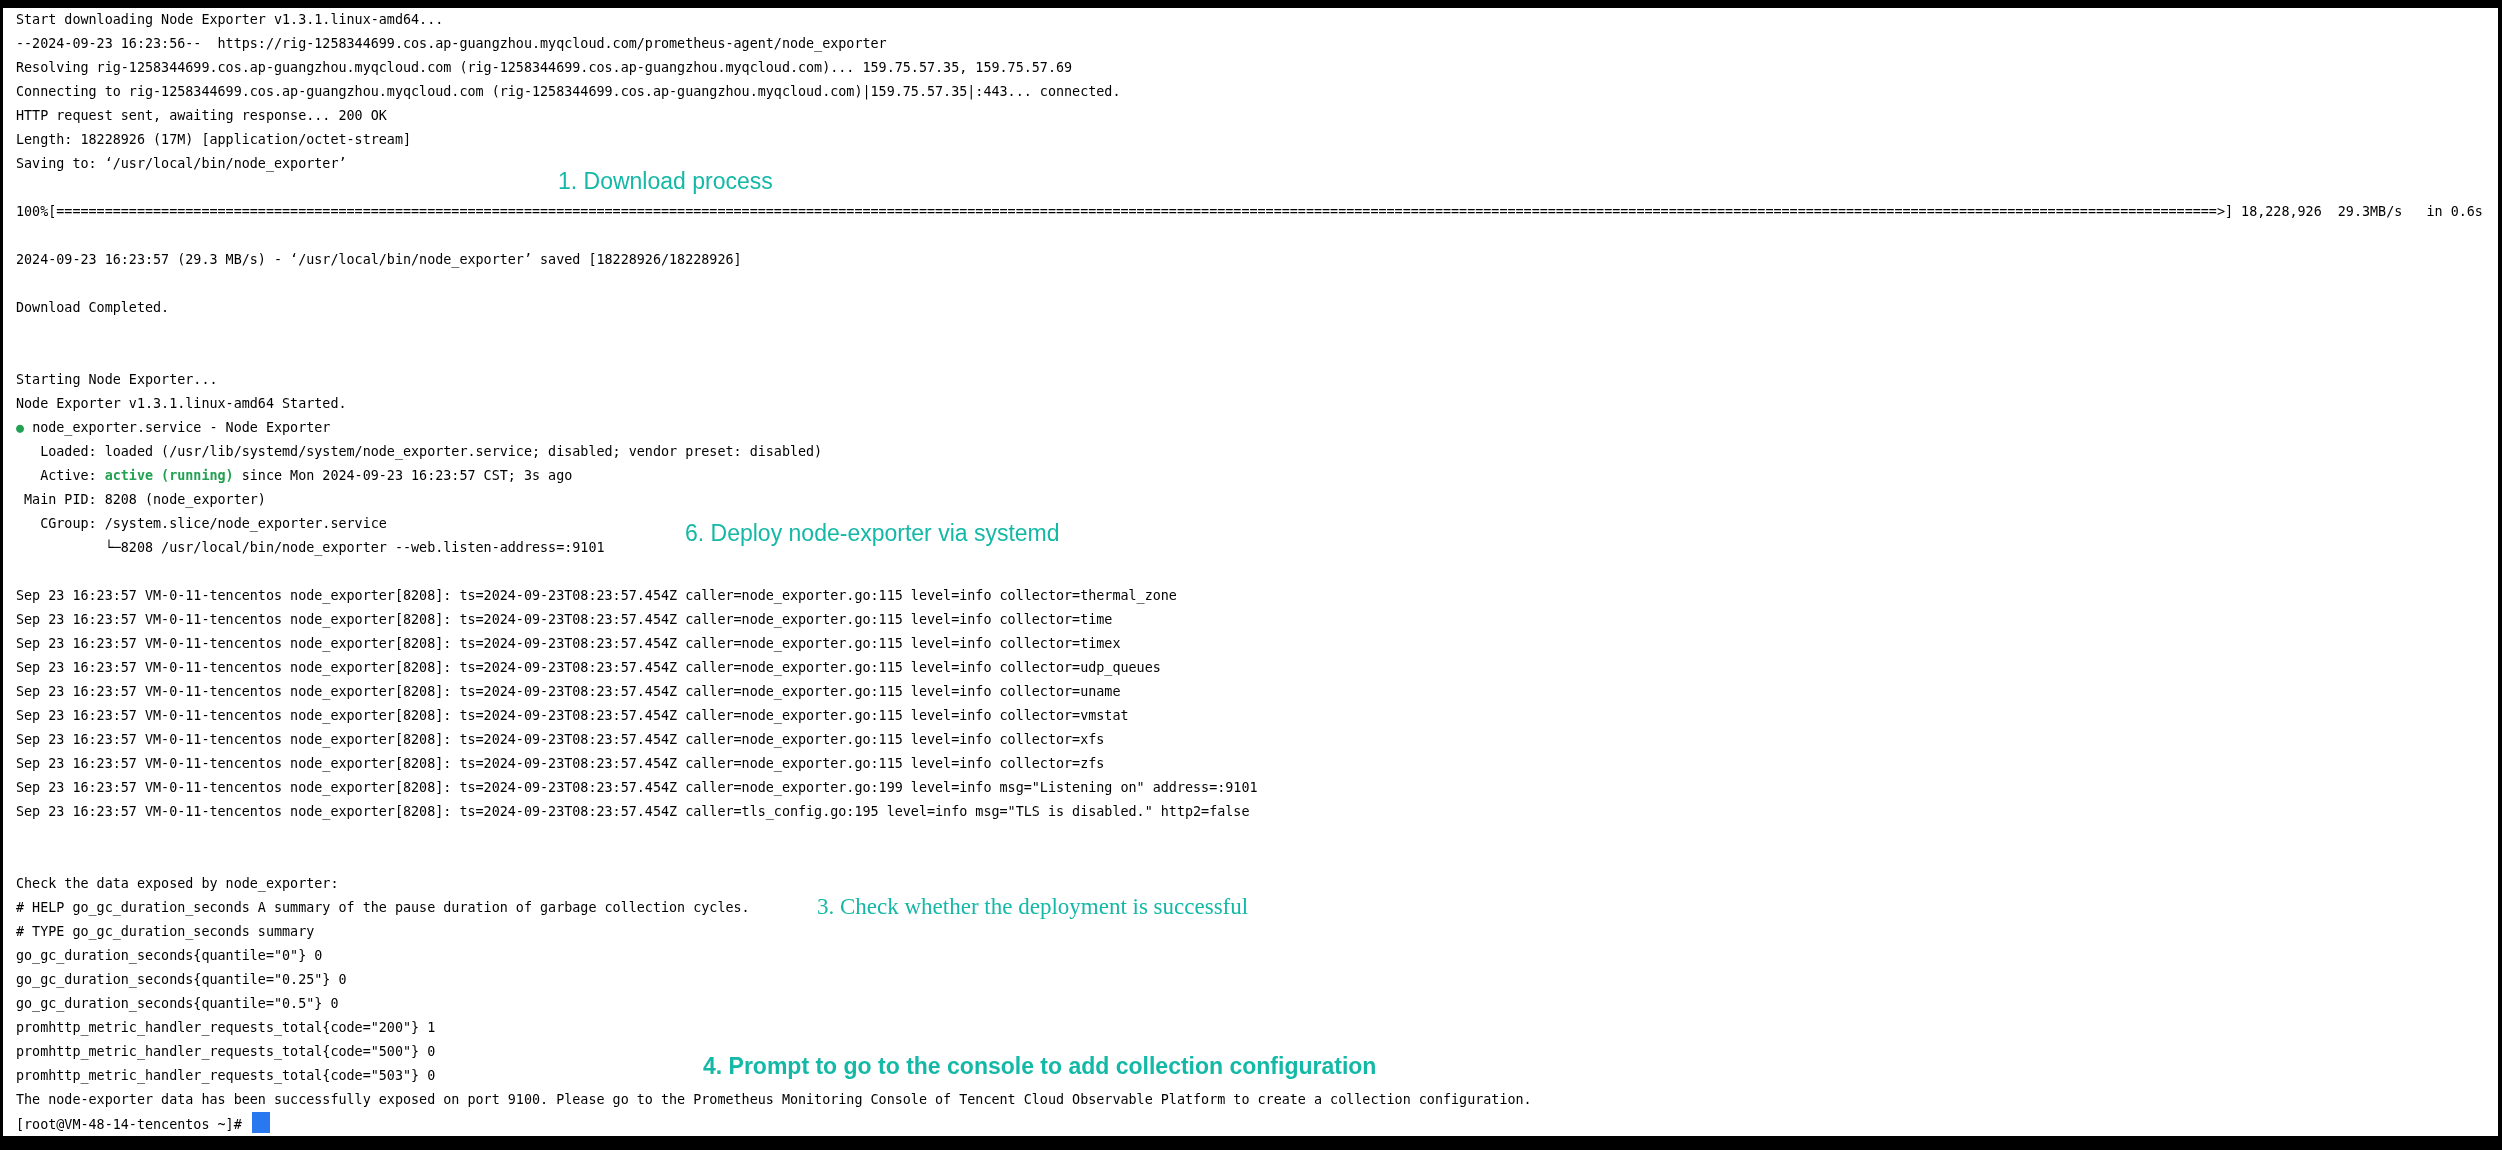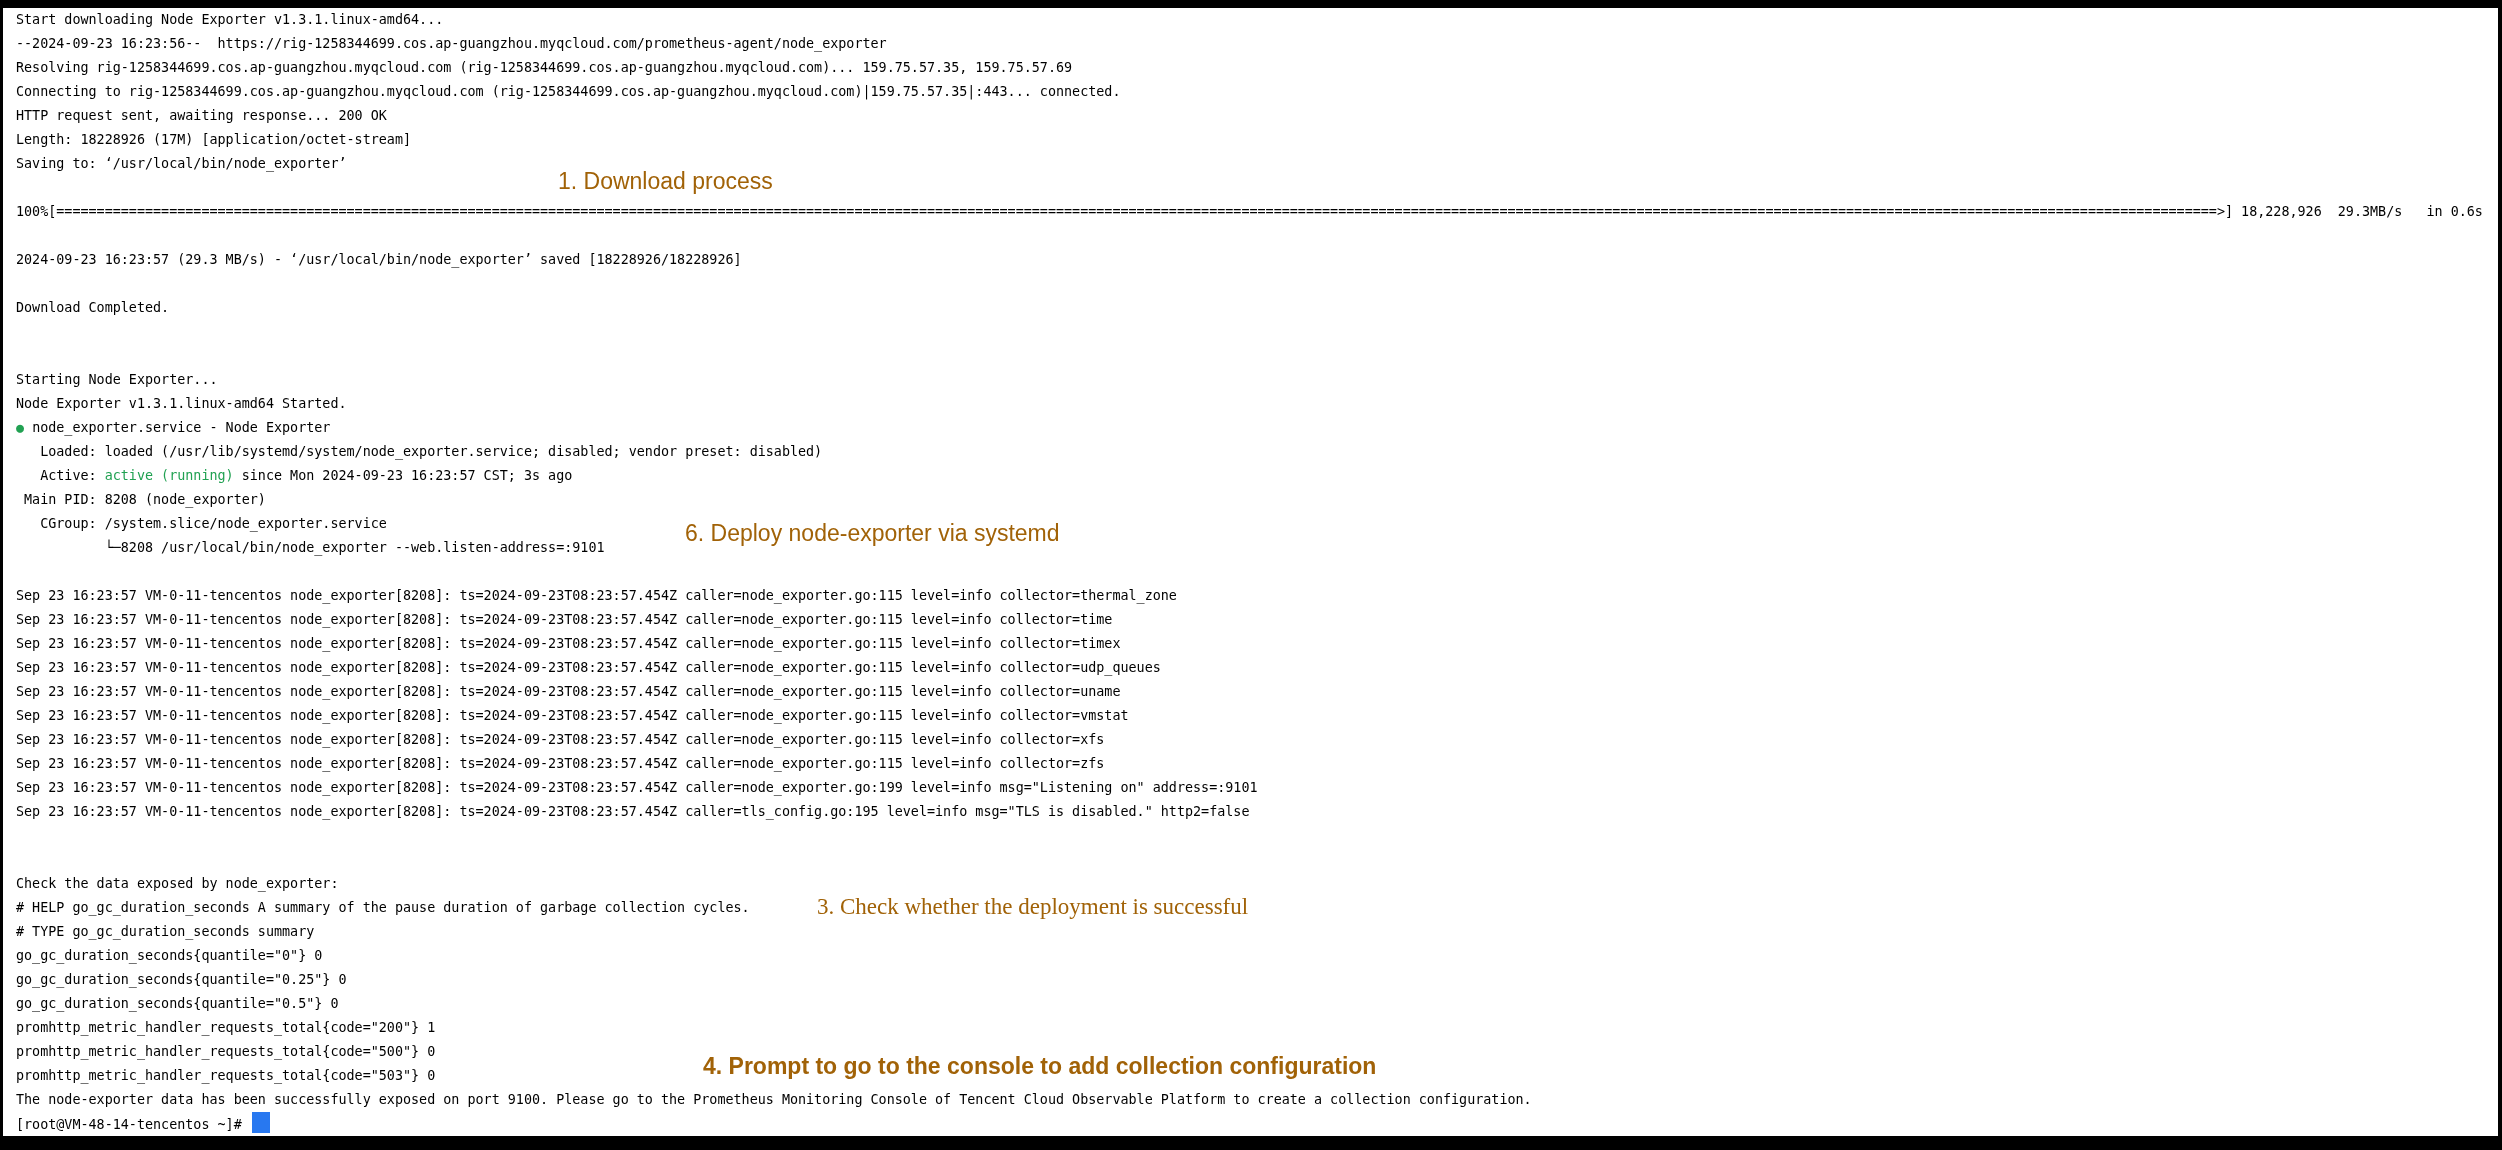--- a/index.html
+++ b/index.html
@@ -19,37 +19,37 @@
     font-family:"DejaVu Sans Mono", monospace;
     font-size:13.4px;
     line-height:24px;
     white-space:pre;
     overflow:hidden;
     box-sizing:border-box;
     padding-left:13px;
   }
   .line { height:24px; }
   .green { color:#21a152; }
-  .bold  { font-weight:normal; }
+  .bold  { font-weight:bold; }
   .cursor {
     display:inline-block;
     width:18px; height:21px;
     background:#2878f0;
     vertical-align:-4px;
     margin-left:2px;
   }
   .annotation-layer {
     position:absolute; left:0; top:0; right:0; bottom:0;
     pointer-events:none;
   }
   .annotation {
     position:absolute;
     font-family:"Liberation Sans", sans-serif;
     font-size:23px;
-    color:#a16207;
+    color:#14b8a6;
     white-space:nowrap;
   }
 </style>
 </head>
 <body>
 
 <div class="terminal"><div class="line">Start downloading Node Exporter v1.3.1.linux-amd64...</div><div class="line">--2024-09-23 16:23:56--  https://rig-1258344699.cos.ap-guangzhou.myqcloud.com/prometheus-agent/node_exporter</div><div class="line">Resolving rig-1258344699.cos.ap-guangzhou.myqcloud.com (rig-1258344699.cos.ap-guangzhou.myqcloud.com)... 159.75.57.35, 159.75.57.69</div><div class="line">Connecting to rig-1258344699.cos.ap-guangzhou.myqcloud.com (rig-1258344699.cos.ap-guangzhou.myqcloud.com)|159.75.57.35|:443... connected.</div><div class="line">HTTP request sent, awaiting response... 200 OK</div><div class="line">Length: 18228926 (17M) [application/octet-stream]</div><div class="line">Saving to: ‘/usr/local/bin/node_exporter’</div><div class="line"> </div><div class="line">100%[============================================================================================================================================================================================================================================================================&gt;] 18,228,926  29.3MB/s   in 0.6s</div><div class="line"> </div><div class="line">2024-09-23 16:23:57 (29.3 MB/s) - ‘/usr/local/bin/node_exporter’ saved [18228926/18228926]</div><div class="line"> </div><div class="line">Download Completed.</div><div class="line"> </div><div class="line"> </div><div class="line">Starting Node Exporter...</div><div class="line">Node Exporter v1.3.1.linux-amd64 Started.</div><div class="line"><span class="green">● </span><span>node_exporter.service - Node Exporter</span></div><div class="line">   Loaded: loaded (/usr/lib/systemd/system/node_exporter.service; disabled; vendor preset: disabled)</div><div class="line"><span>   Active: </span><span class="green bold">active (running)</span><span> since Mon 2024-09-23 16:23:57 CST; 3s ago</span></div><div class="line"> Main PID: 8208 (node_exporter)</div><div class="line">   CGroup: /system.slice/node_exporter.service</div><div class="line">           └─8208 /usr/local/bin/node_exporter --web.listen-address=:9101</div><div class="line"> </div><div class="line">Sep 23 16:23:57 VM-0-11-tencentos node_exporter[8208]: ts=2024-09-23T08:23:57.454Z caller=node_exporter.go:115 level=info collector=thermal_zone</div><div class="line">Sep 23 16:23:57 VM-0-11-tencentos node_exporter[8208]: ts=2024-09-23T08:23:57.454Z caller=node_exporter.go:115 level=info collector=time</div><div class="line">Sep 23 16:23:57 VM-0-11-tencentos node_exporter[8208]: ts=2024-09-23T08:23:57.454Z caller=node_exporter.go:115 level=info collector=timex</div><div class="line">Sep 23 16:23:57 VM-0-11-tencentos node_exporter[8208]: ts=2024-09-23T08:23:57.454Z caller=node_exporter.go:115 level=info collector=udp_queues</div><div class="line">Sep 23 16:23:57 VM-0-11-tencentos node_exporter[8208]: ts=2024-09-23T08:23:57.454Z caller=node_exporter.go:115 level=info collector=uname</div><div class="line">Sep 23 16:23:57 VM-0-11-tencentos node_exporter[8208]: ts=2024-09-23T08:23:57.454Z caller=node_exporter.go:115 level=info collector=vmstat</div><div class="line">Sep 23 16:23:57 VM-0-11-tencentos node_exporter[8208]: ts=2024-09-23T08:23:57.454Z caller=node_exporter.go:115 level=info collector=xfs</div><div class="line">Sep 23 16:23:57 VM-0-11-tencentos node_exporter[8208]: ts=2024-09-23T08:23:57.454Z caller=node_exporter.go:115 level=info collector=zfs</div><div class="line">Sep 23 16:23:57 VM-0-11-tencentos node_exporter[8208]: ts=2024-09-23T08:23:57.454Z caller=node_exporter.go:199 level=info msg="Listening on" address=:9101</div><div class="line">Sep 23 16:23:57 VM-0-11-tencentos node_exporter[8208]: ts=2024-09-23T08:23:57.454Z caller=tls_config.go:195 level=info msg="TLS is disabled." http2=false</div><div class="line"> </div><div class="line"> </div><div class="line">Check the data exposed by node_exporter:</div><div class="line"># HELP go_gc_duration_seconds A summary of the pause duration of garbage collection cycles.</div><div class="line"># TYPE go_gc_duration_seconds summary</div><div class="line">go_gc_duration_seconds{quantile="0"} 0</div><div class="line">go_gc_duration_seconds{quantile="0.25"} 0</div><div class="line">go_gc_duration_seconds{quantile="0.5"} 0</div><div class="line">promhttp_metric_handler_requests_total{code="200"} 1</div><div class="line">promhttp_metric_handler_requests_total{code="500"} 0</div><div class="line">promhttp_metric_handler_requests_total{code="503"} 0</div><div class="line">The node-exporter data has been successfully exposed on port 9100. Please go to the Prometheus Monitoring Console of Tencent Cloud Observable Platform to create a collection configuration.</div><div class="line"><span>[root@VM-48-14-tencentos ~]# </span><span class="cursor"></span></div></div>
 <div class="annotation-layer">
     <div class="annotation" style="left: 558px; top: 168px;">1. Download process</div>
     <div class="annotation" style="left: 685px; top: 520px;">6. Deploy node-exporter via systemd</div>

